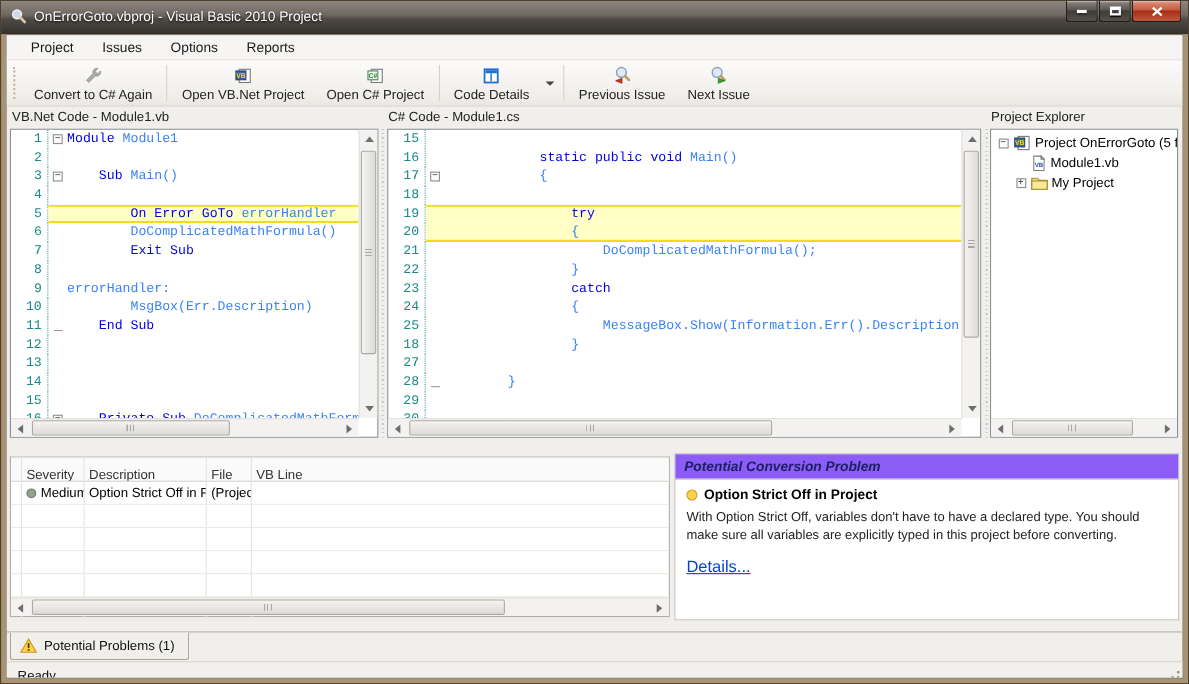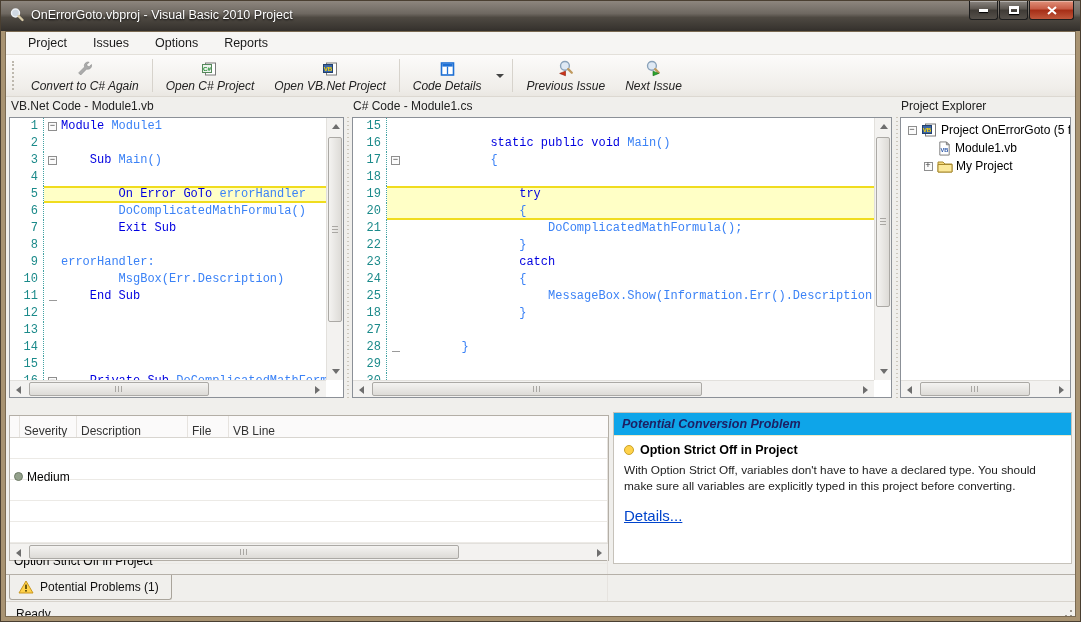--- a/index.html
+++ b/index.html
@@ -27,21 +27,21 @@
   .menubar { height:23px; flex:0 0 23px; display:flex; align-items:center; padding-left:12px;
     background:#f6f5f3; border-bottom:1px solid #e3e0da; }
   .menu-item { font-size:12.5px; color:#1a1a1a; padding:3px 10px; margin-right:6px; cursor:default; }
   
   .toolbar { height:42px; flex:0 0 42px; display:flex; align-items:stretch;
     background:linear-gradient(#fcfbfa,#f0eeea 80%,#eae7e2); border-bottom:1px solid #dcd8d1; padding-left:4px; }
   .tb-grip { width:7px; margin:6px 2px; border-left:2px dotted #bdb8ae; }
   .tb-btn { display:flex; flex-direction:column; align-items:center; justify-content:flex-start;
     padding:3px 9px 2px; font-size:12px; color:#222; border:1px solid transparent; border-radius:2px; }
   .tb-btn .tb-icon { height:19px; display:flex; align-items:center; }
-  .tb-btn .tb-label { margin-top:1px; white-space:nowrap;font-style:italic; }
+  .tb-btn .tb-label { margin-top:1px; white-space:nowrap; }
   .tb-sep { width:1px; background:#d7d3cc; margin:4px 3px; }
   .tb-drop { display:flex; align-items:center; padding:0 5px; }
   .tb-drop .arr { width:0; height:0; border-left:4px solid transparent; border-right:4px solid transparent;
     border-top:4px solid #444; }
   
   .main { flex:0 0 302px; position:relative; }
   .pane-header { position:absolute; top:2px; font-size:12px; color:#222; white-space:nowrap; }
   .panel { position:absolute; top:20px; height:281px; background:#fff; border:1px solid #8b9097; }
   .splitter { position:absolute; top:20px; height:281px; width:6px;
     background:repeating-linear-gradient(to bottom,#ccc7bc 0 1px, transparent 1px 4px);
@@ -90,28 +90,28 @@
   .t-label { color:#000; }
   
   .bottom { flex:0 0 162px; position:relative; margin-top:13px; }
   .grid { position:absolute; left:3px; top:3px; width:600px; height:146px; background:#fff;
     border:1px solid #b3aea6; }
   .grid-head { display:flex; height:22px; border-bottom:1px solid #d8d5d0; background:#fbfafa;
     font-size:12px; color:#333; }
   .gh, .gc { border-right:1px solid #e6e3df; padding:8px 4px; overflow:hidden; white-space:nowrap; }
   .c0 { flex:0 0 10px; padding:0; } .c1 { flex:0 0 57px; } .c2 { flex:0 0 111px; }
   .c3 { flex:0 0 41px; } .c4 { flex:1; border-right:none; }
-  .grid-row { display:flex; height:21px; border-bottom:1px solid #eceae6; font-size:12px; align-items:stretch;flex-direction:column; }
+  .grid-row { display:flex; height:21px; border-bottom:1px solid #eceae6; font-size:12px; align-items:stretch; }
   .gc { display:flex; align-items:center; }
   .sev-dot { width:9px; height:9px; border-radius:50%; background:#94a18c; border:1px solid #6d7a66;
     margin-right:4px; flex:0 0 auto; }
   
   .details { position:absolute; left:607px; top:0; width:459px; height:152px; background:#fff;
     border:1px solid #c6c2ba; }
-  .det-head { background:#0ea5e9; border-bottom:1px solid #eeeac8; padding:4px 8px;
+  .det-head { background:#8b5cf6; border-bottom:1px solid #eeeac8; padding:4px 8px;
     font-size:12.5px; font-weight:bold; font-style:italic; color:#1d2064; }
   .det-body { padding:7px 10px; }
   .det-title { display:flex; align-items:center; font-weight:bold; font-size:12.5px; color:#000; }
   .det-dot { width:10px; height:10px; border-radius:50%; background:#ffd24a; border:1px solid #c9a22a;
     margin-right:6px; }
   .det-text { font-size:11.8px; color:#222; margin-top:6px; line-height:1.35; }
   .det-link { display:inline-block; margin-top:12px; font-size:15px; color:#0044cc;
     text-decoration:underline; cursor:pointer; }
   
   .tabstrip { flex:0 0 27px; border-top:1px solid #b5b0a8; position:relative; }
@@ -174,35 +174,35 @@
               <path fill="#ababab" stroke="#8a8a8a" stroke-width="0.6" d="M12.6 1.2c-1.9-.6-4 .5-4.6 2.4-.2.8-.2 1.6.1 2.3L2.1 11.9 4.2 14l6-6c.7.3 1.5.3 2.3.1 1.9-.6 3-2.7 2.4-4.6L12.6 5.8 10.8 5.3 10.3 3.5z"></path>
             </svg>
           </span>
           <span class="tb-label">Convert to C# Again</span>
         </div>
         <div class="tb-sep"></div>
         <div class="tb-btn">
           <span class="tb-icon">
             <svg width="17" height="16" viewBox="0 0 16 16">
               <rect x="4" y="2" width="10" height="12" fill="#fff" stroke="#7a7a7a"></rect>
+              <rect x="1" y="3.5" width="9" height="8" fill="#3a66a8" stroke="#22416e"></rect>
+              <text x="5.5" y="10" font-size="6.2" font-weight="bold" fill="#ffd800" text-anchor="middle" font-family="Liberation Sans,sans-serif">VB</text>
+            </svg>
+          </span>
+          <span class="tb-label">Open VB.Net Project</span>
+        </div>
+        <div class="tb-btn">
+          <span class="tb-icon">
+            <svg width="17" height="16" viewBox="0 0 16 16">
+              <rect x="4" y="2" width="10" height="12" fill="#fff" stroke="#7a7a7a"></rect>
               <rect x="1" y="3.5" width="9" height="8" fill="#eef3ee" stroke="#55885a"></rect>
               <text x="5.5" y="10" font-size="6.2" font-weight="bold" fill="#1d8a2e" text-anchor="middle" font-family="Liberation Sans,sans-serif">C#</text>
             </svg>
           </span>
           <span class="tb-label">Open C# Project</span>
-        </div>
-        <div class="tb-btn">
-          <span class="tb-icon">
-            <svg width="17" height="16" viewBox="0 0 16 16">
-              <rect x="4" y="2" width="10" height="12" fill="#fff" stroke="#7a7a7a"></rect>
-              <rect x="1" y="3.5" width="9" height="8" fill="#3a66a8" stroke="#22416e"></rect>
-              <text x="5.5" y="10" font-size="6.2" font-weight="bold" fill="#ffd800" text-anchor="middle" font-family="Liberation Sans,sans-serif">VB</text>
-            </svg>
-          </span>
-          <span class="tb-label">Open VB.Net Project</span>
         </div>
         <div class="tb-sep"></div>
         <div class="tb-btn">
           <span class="tb-icon">
             <svg width="17" height="16" viewBox="0 0 16 16">
               <rect x="2" y="2" width="12" height="12" fill="#fff" stroke="#1d6fd4" stroke-width="1.6"></rect>
               <rect x="2.8" y="2.8" width="10.4" height="2.8" fill="#1d6fd4"></rect>
               <line x1="8" y1="5.6" x2="8" y2="13.2" stroke="#1d6fd4" stroke-width="1.3"></line>
             </svg>
           </span>

